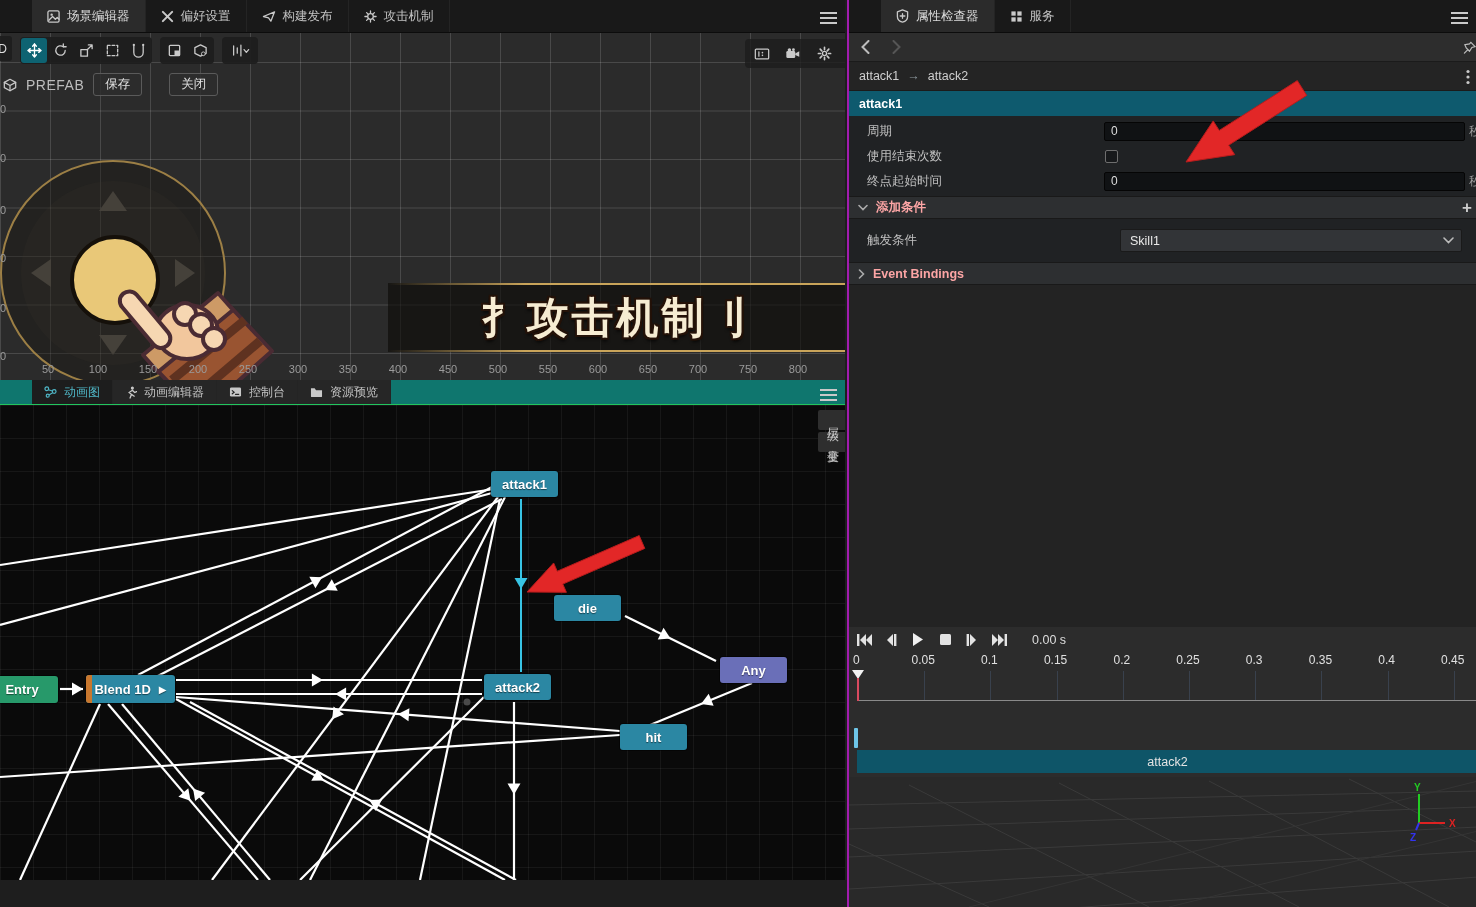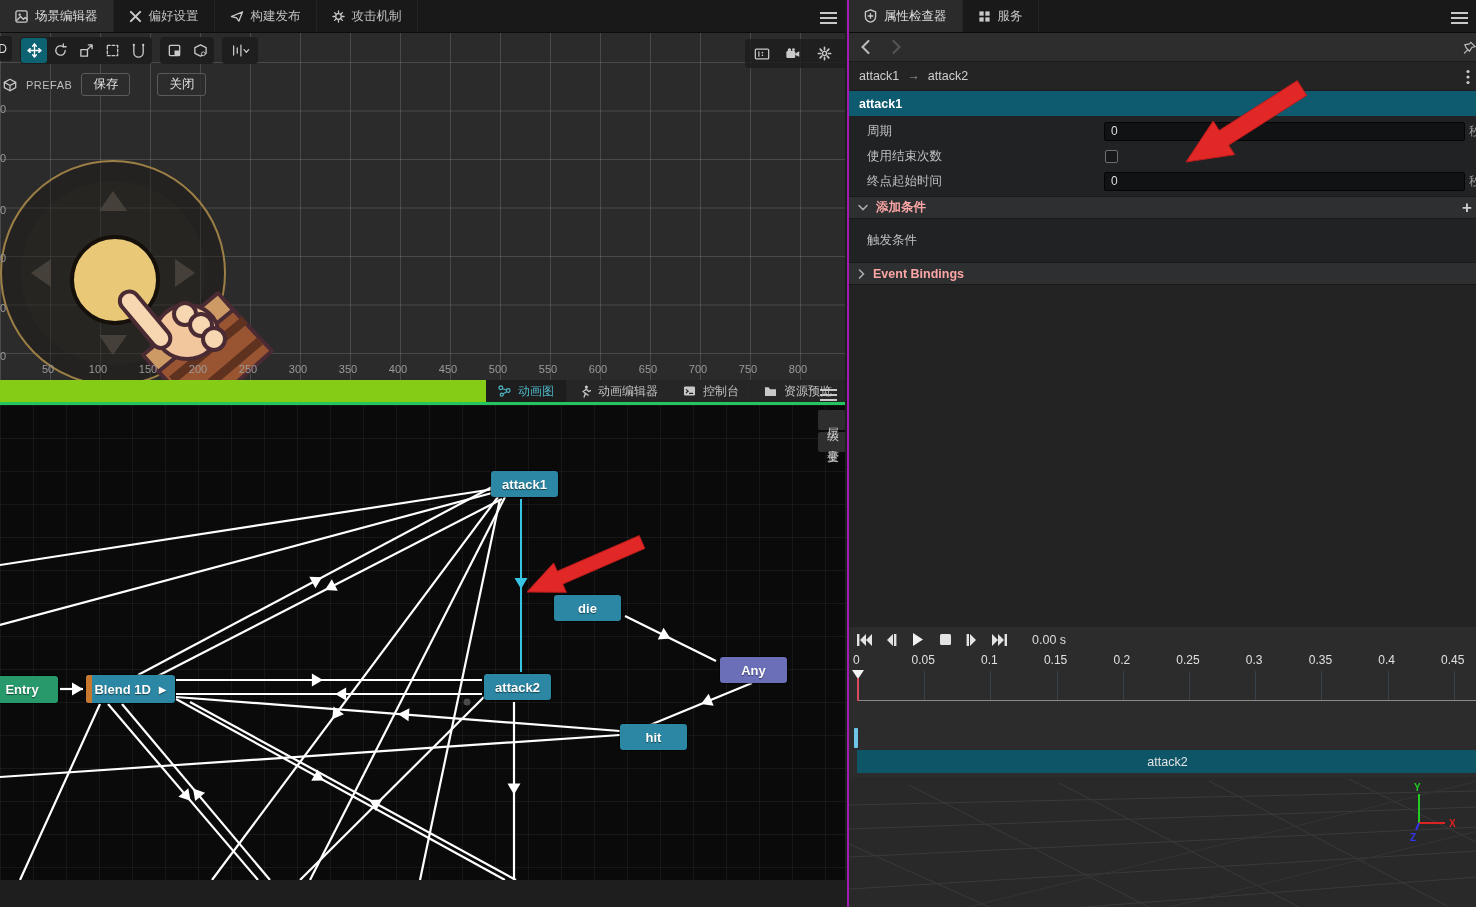--- a/index.html
+++ b/index.html
@@ -1,21 +1,21 @@
 <!DOCTYPE html>
 <html><head>
 <meta charset="utf-8">
 <style>
   * { margin:0; padding:0; box-sizing:border-box; }
   html,body { width:1476px; height:907px; overflow:hidden; background:#000; }
   body { font-family:"Liberation Sans","DejaVu Sans",sans-serif; color:#ccc; }
   #app { position:relative; width:1476px; height:907px; background:#1e1e1e; }
 
   
-  .tabbar { display:flex; align-items:stretch; background:#191919; height:33px; border-bottom:1px solid #0c0c0c; position:relative; }
+  .tabbar { display:flex; align-items:stretch; background:#191919; height:33px; border-bottom:1px solid #0c0c0c; position:relative;padding-left:32px; }
   .tab { display:flex; align-items:center; gap:7px; padding:0 15px; font-size:12.5px; color:#c2c2c2; background:#191919; border-right:1px solid #242424; cursor:default; }
   .tab.active { background:#2b2b2b; color:#dddddd; }
   .tab svg { flex:0 0 auto; }
   .burger { position:absolute; right:8px; top:9px; width:17px; height:14px; }
   .burger div { height:2px; background:#c9c9c9; margin:3px 0; }
   .icon-stroke { stroke:#c9c9c9; fill:none; stroke-width:1.4; stroke-linecap:round; stroke-linejoin:round; }
 
   
   #left { position:absolute; left:0; top:0; width:845px; height:907px; }
 
@@ -24,32 +24,32 @@
     background-image:linear-gradient(rgba(255,255,255,0.14) 1px, transparent 1px),
                      linear-gradient(90deg, rgba(255,255,255,0.14) 1px, transparent 1px);
     background-size:50px 48.5px, 50px 48.5px; background-position:0 29px, 0 0; overflow:hidden; }
   .sv-toolbar { position:absolute; top:3px; left:0; height:28px; display:flex; gap:8px; align-items:center; }
   .tool-group { display:flex; background:#1d1d1dee; border-radius:4px; padding:1px; }
   .tool-btn { width:26px; height:25px; display:flex; align-items:center; justify-content:center; border-radius:3px; }
   .tool-btn.active { background:#0e6372; }
   .part-2d { position:absolute; left:-16px; top:3px; width:28px; height:25px; background:#1d1d1dee; border-radius:3px; color:#ddd; font-size:12px; display:flex; align-items:center; justify-content:flex-end; padding-right:5px; }
   .sv-right-tools { position:absolute; top:6px; left:745px; display:flex; gap:5px; background:#1d1d1dcc; border-radius:4px; padding:2px 4px; }
   .prefab-row { position:absolute; top:38px; left:0; height:27px; display:flex; align-items:center; gap:9px; padding-left:3px; }
-  .prefab-label { font-size:11px; letter-spacing:0.5px; color:#bdbdbd; }
+  .prefab-label { font-size:14px; letter-spacing:0.5px; color:#bdbdbd; }
   .mini-btn { background:#2d2d2dd9; border:1px solid #5a5a5a; border-radius:3px; color:#e0e0e0; font-size:12.5px; padding:2px 11px; }
   .rb-num { position:absolute; top:330px; width:30px; text-align:center; font-size:11px; color:#9b9b9b; }
   .rl-num { position:absolute; left:0px; width:10px; font-size:11px; color:#9b9b9b; }
   #banner { position:absolute; left:388px; top:250px; width:457px; height:69px; background:rgba(12,9,6,0.62); display:flex; align-items:center; justify-content:center; }
   #banner .goldline { position:absolute; left:0; width:100%; height:2px;
     background:linear-gradient(90deg, rgba(201,164,90,0) 0%, #c9a45a 30%, #c9a45a 100%); }
   .banner-text { font-size:42px; font-weight:bold; color:#f6ecd2; letter-spacing:3px; white-space:nowrap;
     text-shadow:-2px 0 #241208, 2px 0 #241208, 0 -2px #241208, 0 2px #241208, -2px 2px #241208, 2px -2px #241208, 2px 2px #241208, -2px -2px #241208, 0 4px 3px rgba(0,0,0,0.6); }
 
   
-  #bottom-tabbar { height:25px; background:#84cc16; border-bottom:3px solid #22c55e;justify-content:flex-end; }
+  #bottom-tabbar { height:25px; background:#0f766e; border-bottom:1px solid #22c55e; }
   #bottom-tabbar .tab { font-size:12px; padding:0 12px; background:#262626; }
   #bottom-tabbar .tab.active { background:#1d1d1d; color:#4fb6c6; }
   #layer-row { height:27px; background:#2b2b2b; border-bottom:1px solid #101010; display:flex; align-items:center; }
   #layer-row span { font-size:13px; color:#a8a8a8; margin-left:-2px; }
 
   
   #graph { position:relative; width:845px; height:475px; background-color:#0a0a0a;
     background-image:linear-gradient(rgba(255,255,255,0.055) 1px, transparent 1px),
                      linear-gradient(90deg, rgba(255,255,255,0.055) 1px, transparent 1px);
     background-size:33px 33px; overflow:hidden; }
@@ -260,20 +260,25 @@
             <polygon points="143,322 218,260 233,277 158,339" fill="#cd9a66"></polygon>
             <ellipse cx="187" cy="299" rx="31" ry="27" fill="#f2c79d"></ellipse>
             <circle cx="185" cy="281" r="11" fill="#f6d7b2"></circle>
             <circle cx="201" cy="292" r="11" fill="#f6d7b2"></circle>
             <circle cx="214" cy="306" r="11" fill="#f6d7b2"></circle>
             <rect x="-9" y="-64" width="19" height="68" rx="9.5" fill="#f6d7b2" transform="translate(164,310) rotate(-40)"></rect>
           </g>
         </g>
       </svg>
 
+      <div id="banner">
+        <div class="goldline" style="top:0"></div>
+        <div class="goldline" style="bottom:0"></div>
+        <div class="banner-text"><span>扌</span><span>攻击机制</span><span>刂</span></div>
+      </div>
 
       <div id="ruler-bottom">
           <span class="rb-num" style="left: 33px;">50</span>
           <span class="rb-num" style="left: 83px;">100</span>
           <span class="rb-num" style="left: 133px;">150</span>
           <span class="rb-num" style="left: 183px;">200</span>
           <span class="rb-num" style="left: 233px;">250</span>
           <span class="rb-num" style="left: 283px;">300</span>
           <span class="rb-num" style="left: 333px;">350</span>
           <span class="rb-num" style="left: 383px;">400</span>
@@ -479,20 +484,26 @@
     <div id="r-addcond" class="rsec sec-bar">
       <svg class="chev" width="10" height="7" viewBox="0 0 10 7">
           <path d="M1 1.5 5 5.5 9 1.5" stroke="#aaa" stroke-width="1.6" fill="none" stroke-linecap="round"></path>
         </svg>
       <span class="sec-title">添加条件</span>
       <span class="plus">+</span>
     </div>
 
     <div id="r-trigger" class="rsec">
       <span class="prop-label" style="top:13px">触发条件</span>
+      <div class="select-box">
+        <span>Skill1</span>
+        <svg width="11" height="7" viewBox="0 0 11 7">
+            <path d="M1 1 5.5 5.5 10 1" stroke="#bbb" stroke-width="1.6" fill="none" stroke-linecap="round"></path>
+          </svg>
+      </div>
     </div>
 
     <div id="r-events" class="rsec sec-bar">
       <svg class="chev" width="7" height="10" viewBox="0 0 7 10">
           <path d="M1.5 1 5.5 5 1.5 9" stroke="#aaa" stroke-width="1.6" fill="none" stroke-linecap="round"></path>
         </svg>
       <span class="sec-title">Event Bindings</span>
     </div>
 
     <div id="r-empty" class="rsec"></div>

